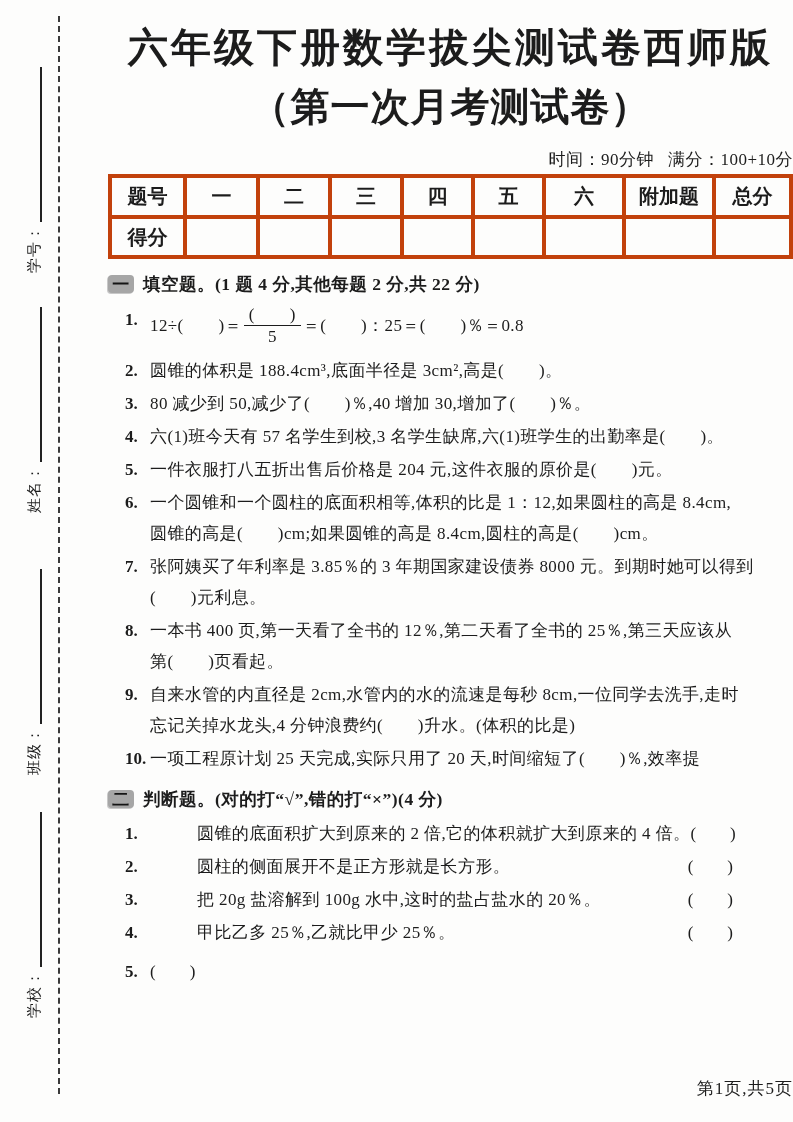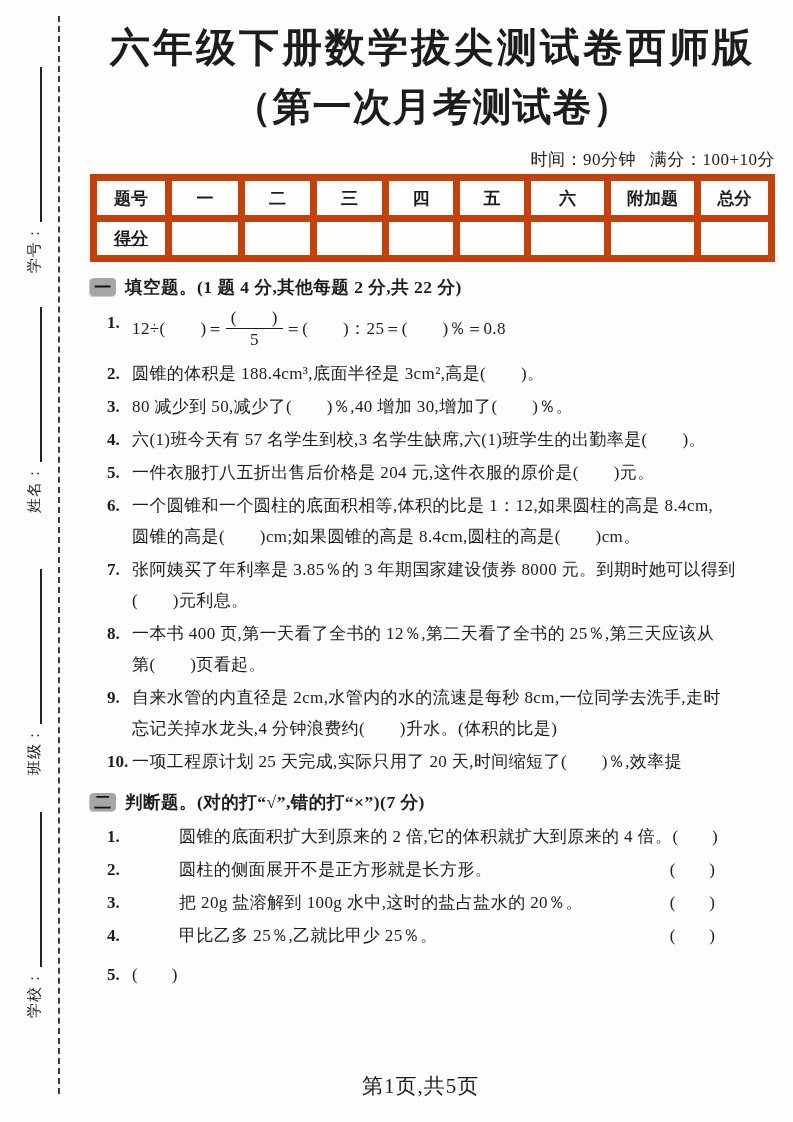--- a/index.html
+++ b/index.html
@@ -18,44 +18,44 @@
     position:absolute;left:-69px;width:206px;height:30px;
     transform:rotate(-90deg);
     display:flex;align-items:center;
     font-size:15px;letter-spacing:1px;white-space:nowrap;
   }
   .side-field .side-rule{
     display:inline-block;flex:1;height:13px;margin-left:3px;
     border-bottom:2px solid #222;
   }
   
-  .main{position:absolute;left:90px;top:0;width:685px;}
+  .main{position:absolute;left:108px;top:0;width:685px;}
   .title{
     margin:24px 0 0 0;text-align:center;
     font-size:40px;font-weight:bold;letter-spacing:3px;line-height:48px;
   }
   .subtitle{
     margin:14px 0 0 0;text-align:center;
     font-size:39px;font-weight:bold;letter-spacing:1px;line-height:42px;
   }
   .exam-info{
     margin-top:20px;text-align:right;font-size:17px;letter-spacing:.5px;
   }
   .exam-info span{margin-left:14px;}
   
   table.score{
     width:100%;border-collapse:collapse;margin-top:3px;
     border:2px solid #2a2a2a;table-layout:fixed;
   }
   table.score th,table.score td{
-    border:7px solid #c2410c;text-align:center;vertical-align:middle;
-    font-size:17px;font-weight:bold;padding:0;
+    border:4px solid #c2410c;text-align:center;vertical-align:middle;
+    font-size:20px;font-weight:bold;padding:0;
   }
   table.score tr.hdr{height:41px;}
-  table.score tr.scr{height:40px;text-decoration:underline;}
+  table.score tr.scr{height:40px;}
   
   .sec-header{
     display:flex;align-items:center;margin-top:13px;
     font-size:17.5px;font-weight:bold;letter-spacing:.5px;
   }
   .sec-badge{
     display:inline-flex;align-items:center;justify-content:center;
     width:26px;height:18px;margin-right:9px;border-radius:4px;
     background:#a6a6a6;color:#141414;font-weight:bold;font-size:17px;
     box-shadow:-1px 1px 0 #c8c8c8;
@@ -72,22 +72,22 @@
   .frac .fden{display:block;line-height:21px;}
   .frac.small .fnum{line-height:17px;padding:0 3px;font-size:16px;}
   .frac.small .fden{line-height:17px;font-size:16px;}
   .q.tallq{margin-top:8px;margin-bottom:8px;}
   
   .q.judge .qline{flex:1;margin-left:47px;}
   .judge-paren{flex-shrink:0;margin-right:60px;line-height:31px;}
   .paren-line{text-align:right;margin:6px 60px 2px 0;line-height:31px;}
   
   .footer{
-    position:absolute;left:0;right:0;bottom:22px;text-align:center;
-    font-size:21px;letter-spacing:1px;margin-left:48px;
+    position:absolute;left:0;right:0;bottom:22px;text-align:right;
+    font-size:17px;letter-spacing:1px;margin-left:48px;
   }
 </style>
 </head>
 <body>
 
 <div class="seal-line"></div>
 
 <div class="side-field" style="top:155px;">
   <span>学号：</span>
     <span class="side-rule"></span>
@@ -237,21 +237,21 @@
       <span class="qno">10.</span>
       <span class="qtext">
         <span class="qline">一项工程原计划 25 天完成,实际只用了 20 天,时间缩短了(　　)％,效率提</span>
       </span>
     </div>
 
   </div>
 
   <div class="sec-header">
     <span class="sec-badge">二</span>
-    <span>判断题。(对的打“√”,错的打“×”)(7 分)</span>
+    <span>判断题。(对的打“√”,错的打“×”)(4 分)</span>
   </div>
 
   <div class="qwrap">
 
     <div class="q judge">
       <span class="qno">1.</span>
       <span class="qline">圆锥的底面积扩大到原来的 2 倍,它的体积就扩大到原来的 4 倍。</span>
       <span class="judge-paren">(　　)</span>
     </div>
 

